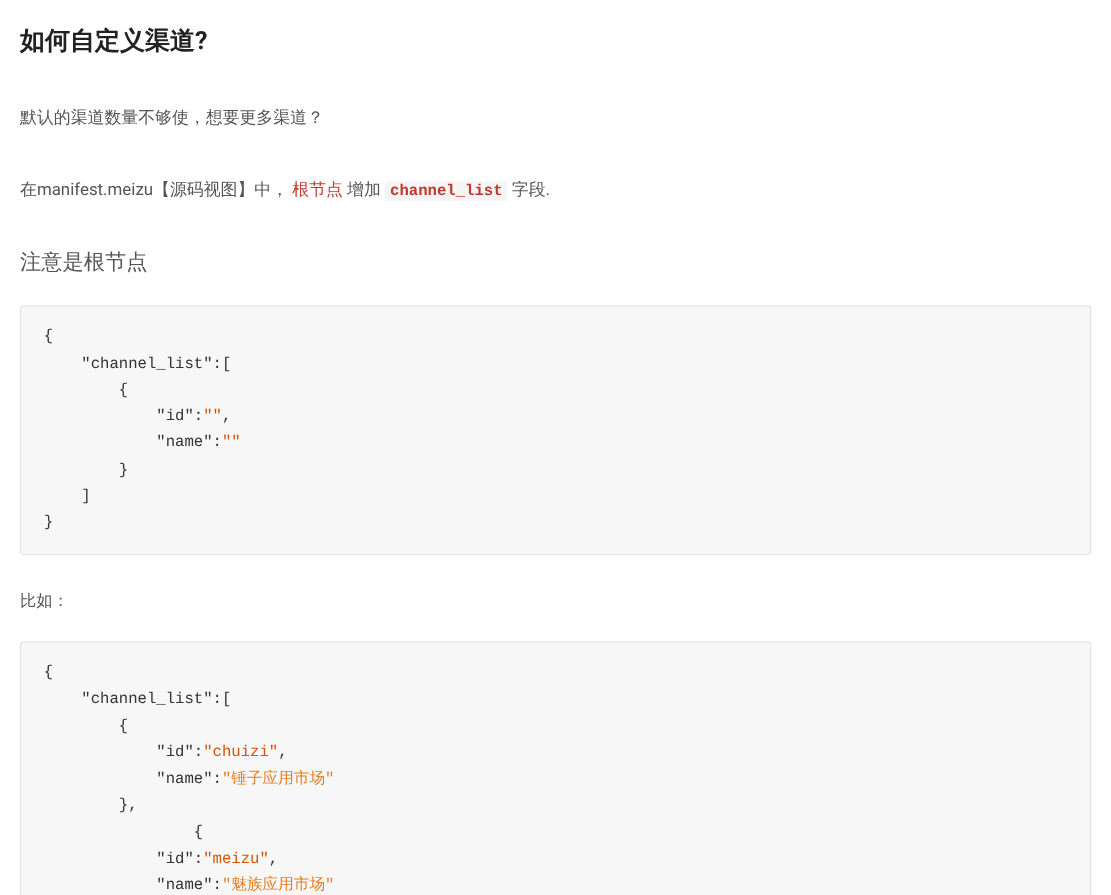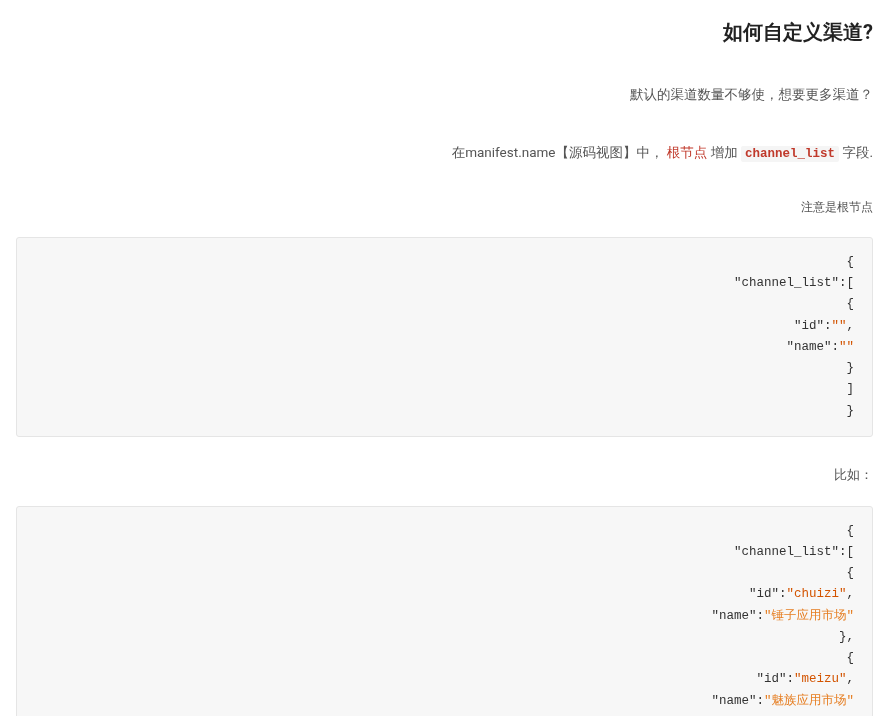--- a/index.html
+++ b/index.html
@@ -1,19 +1,18 @@
 <!DOCTYPE html>
 <html><head>
   <meta charset="utf-8">
   <style>
     * {
       margin: 0;
       padding: 0;
       box-sizing: border-box;
-      text-align: right;
     }
     body {
       font-family: -apple-system, BlinkMacSystemFont, "Segoe UI", Roboto, "Helvetica Neue", Arial, sans-serif;
       background: #ffffff;
       color: #333333;
       padding: 16px;
       font-size: 14px;
       line-height: 1.6;
       width: 889px;
     }
@@ -39,21 +38,21 @@
       padding: 1px 4px;
       font-size: 12.5px;
       border-radius: 2px;
       font-weight: bold;
     }
     .section-gap {
       height: 30px;
     }
     .note-text {
       color: #555555;
-      font-size: 12px;
+      font-size: 17px;
       margin-bottom: 20px;
     }
     .code-block {
       background: #f7f7f7;
       border: 1px solid #e5e5e5;
       border-radius: 3px;
       padding: 14px 18px;
       font-family: "SFMono-Regular", Consolas, "Liberation Mono", Menlo, monospace;
       font-size: 12.5px;
       line-height: 1.7;
@@ -75,21 +74,21 @@
     }
   </style>
 </head>
 <body>
 
 <h2 class="heading">如何自定义渠道?</h2>
 
 <p class="paragraph">默认的渠道数量不够使，想要更多渠道？</p>
 
 <p class="paragraph">
-  <span>在manifest.name【源码视图】中，</span>
+  <span>在manifest.meizu【源码视图】中，</span>
   <span class="red-text">根节点</span><span> 增加 </span><span class="inline-code">channel_list</span><span> 字段.</span>
 </p>
 
 <div class="section-gap"></div>
 
 <p class="note-text">注意是根节点</p>
 
 <div class="code-block"><span>{</span>
 <span>    "channel_list":[</span>
 <span>        {</span>

